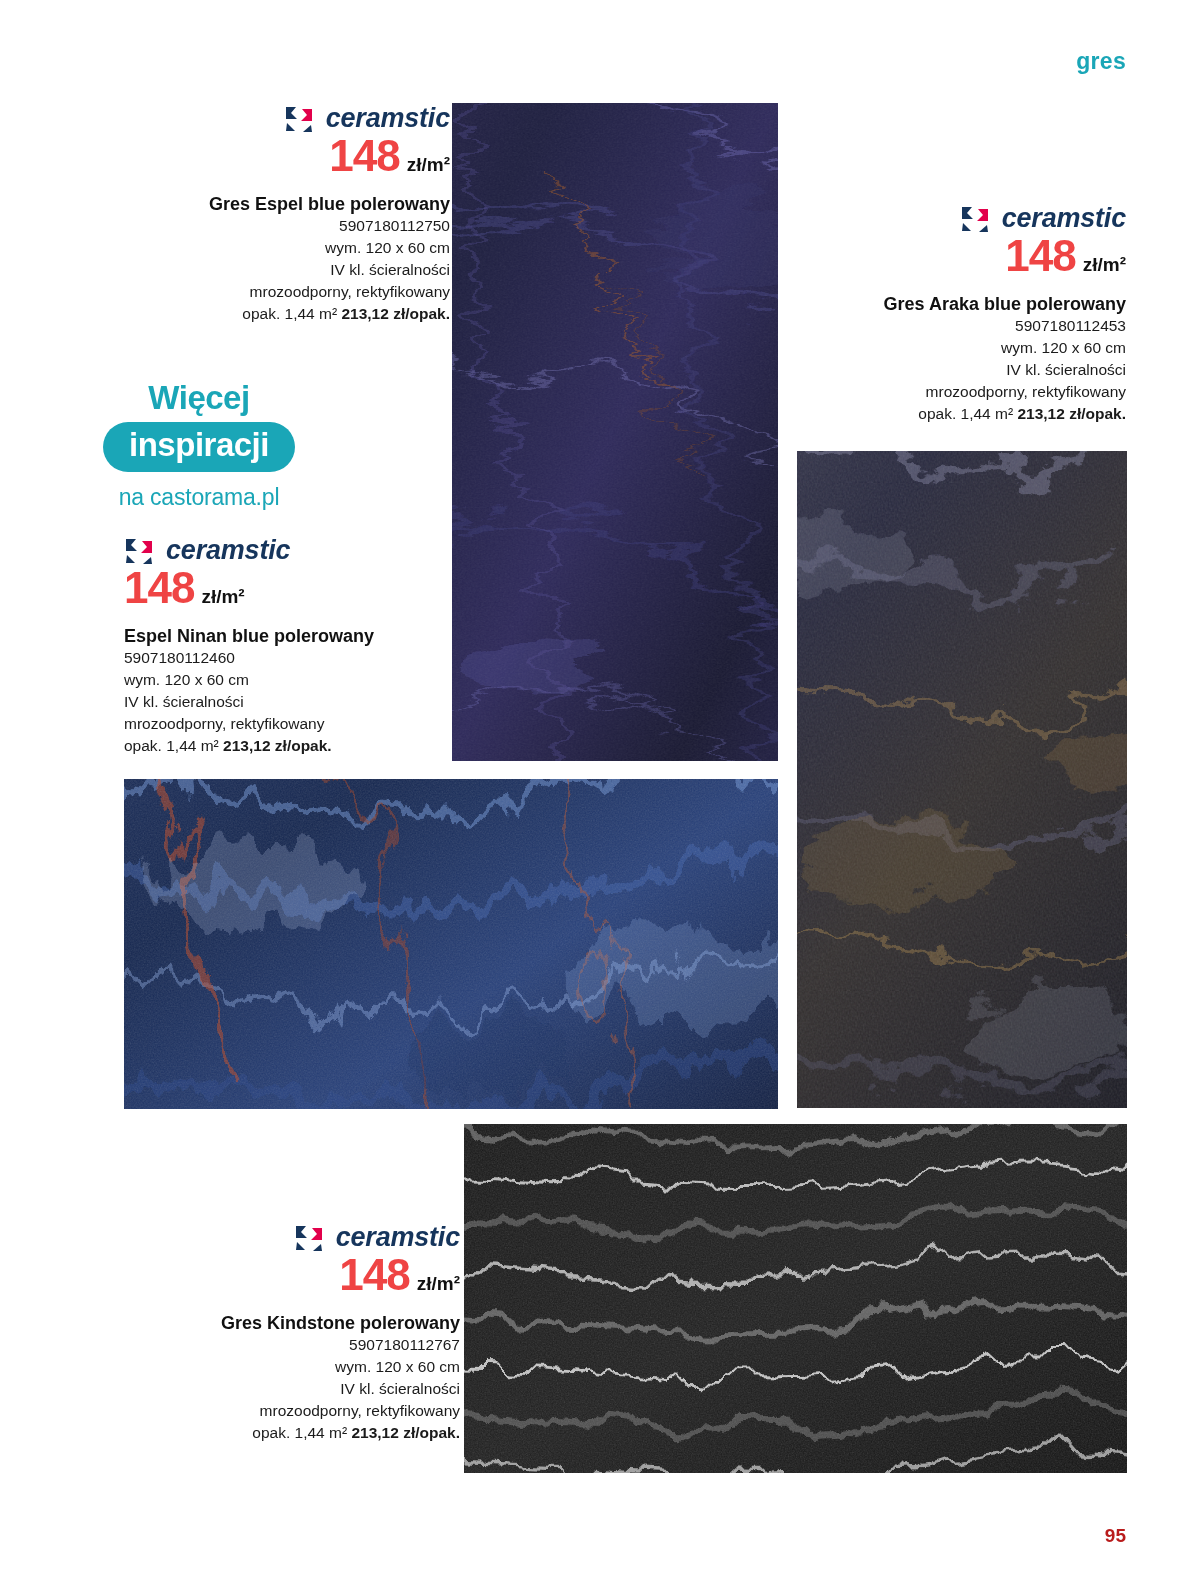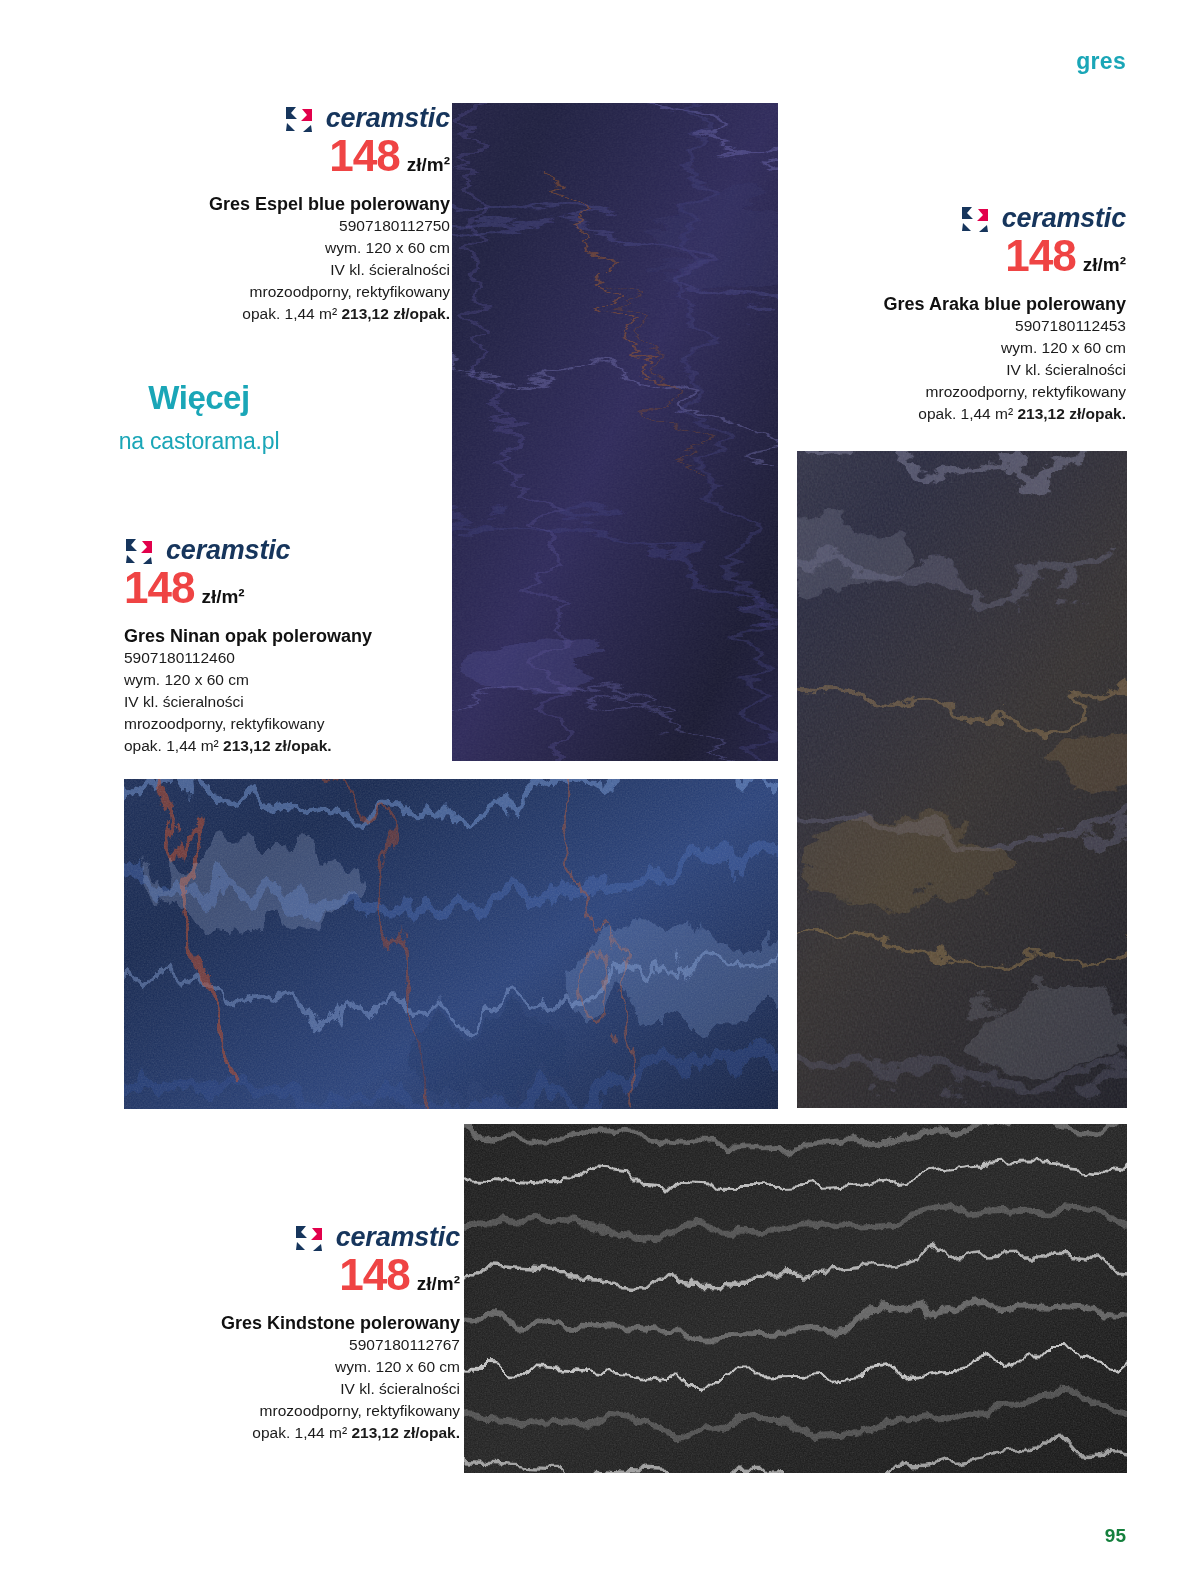--- a/index.html
+++ b/index.html
@@ -32,21 +32,21 @@
     color: #1aa6b7;
     letter-spacing: 0.3px;
   }
 
   .page-number {
     position: absolute;
     right: 74px;
     bottom: 38px;
     font-size: 19px;
     font-weight: 700;
-    color: #15803d;
+    color: #b91c1c;
   }
 
   
   .brand {
     display: flex;
     align-items: center;
     gap: 12px;
     white-space: nowrap;
     font-style: italic;
   }
@@ -390,40 +390,41 @@
     <div class="prod-spec">IV kl. ścieralności</div>
     <div class="prod-spec">mrozoodporny, rektyfikowany</div>
     <div class="prod-spec">
       <span>opak. 1,44 m²</span>
       <b>213,12 zł</b><b>/opak.</b>
     </div>
   </div>
 
   <div id="inspiration">
     <div class="insp-line1">Więcej</div>
+    <div class="insp-pill">inspiracji</div>
     <div class="insp-line3">na castorama.pl</div>
   </div>
 
   <div class="block-left" id="block-ninan">
     <div class="brand">
       <span class="brand-mark">
         <svg width="30" height="28" viewBox="0 0 30 28">
           <path d="M2,2 L12,2 L7,8 L13,14 L2,14 Z" fill="#16355c"></path>
           <path d="M28,4 L18,4 L23,10 L17,16 L28,16 Z" fill="#e2004b"></path>
           <path d="M3,18 L11,26 L2,26 Z" fill="#16355c"></path>
           <path d="M27,20 L19,27 L28,27 Z" fill="#16355c"></path>
         </svg>
       </span>
       <span class="brand-name">ceramstic</span>
     </div>
     <div class="price-row">
       <span class="price-value">148</span>
       <span class="price-unit">zł/m²</span>
     </div>
-    <div class="prod-title">Gres Ninan opak polerowany</div>
+    <div class="prod-title">Espel Ninan blue polerowany</div>
     <div class="prod-spec">5907180112460</div>
     <div class="prod-spec">wym. 120 x 60 cm</div>
     <div class="prod-spec">IV kl. ścieralności</div>
     <div class="prod-spec">mrozoodporny, rektyfikowany</div>
     <div class="prod-spec">
       <span>opak. 1,44 m²</span>
       <b>213,12 zł</b><b>/opak.</b>
     </div>
   </div>
 

